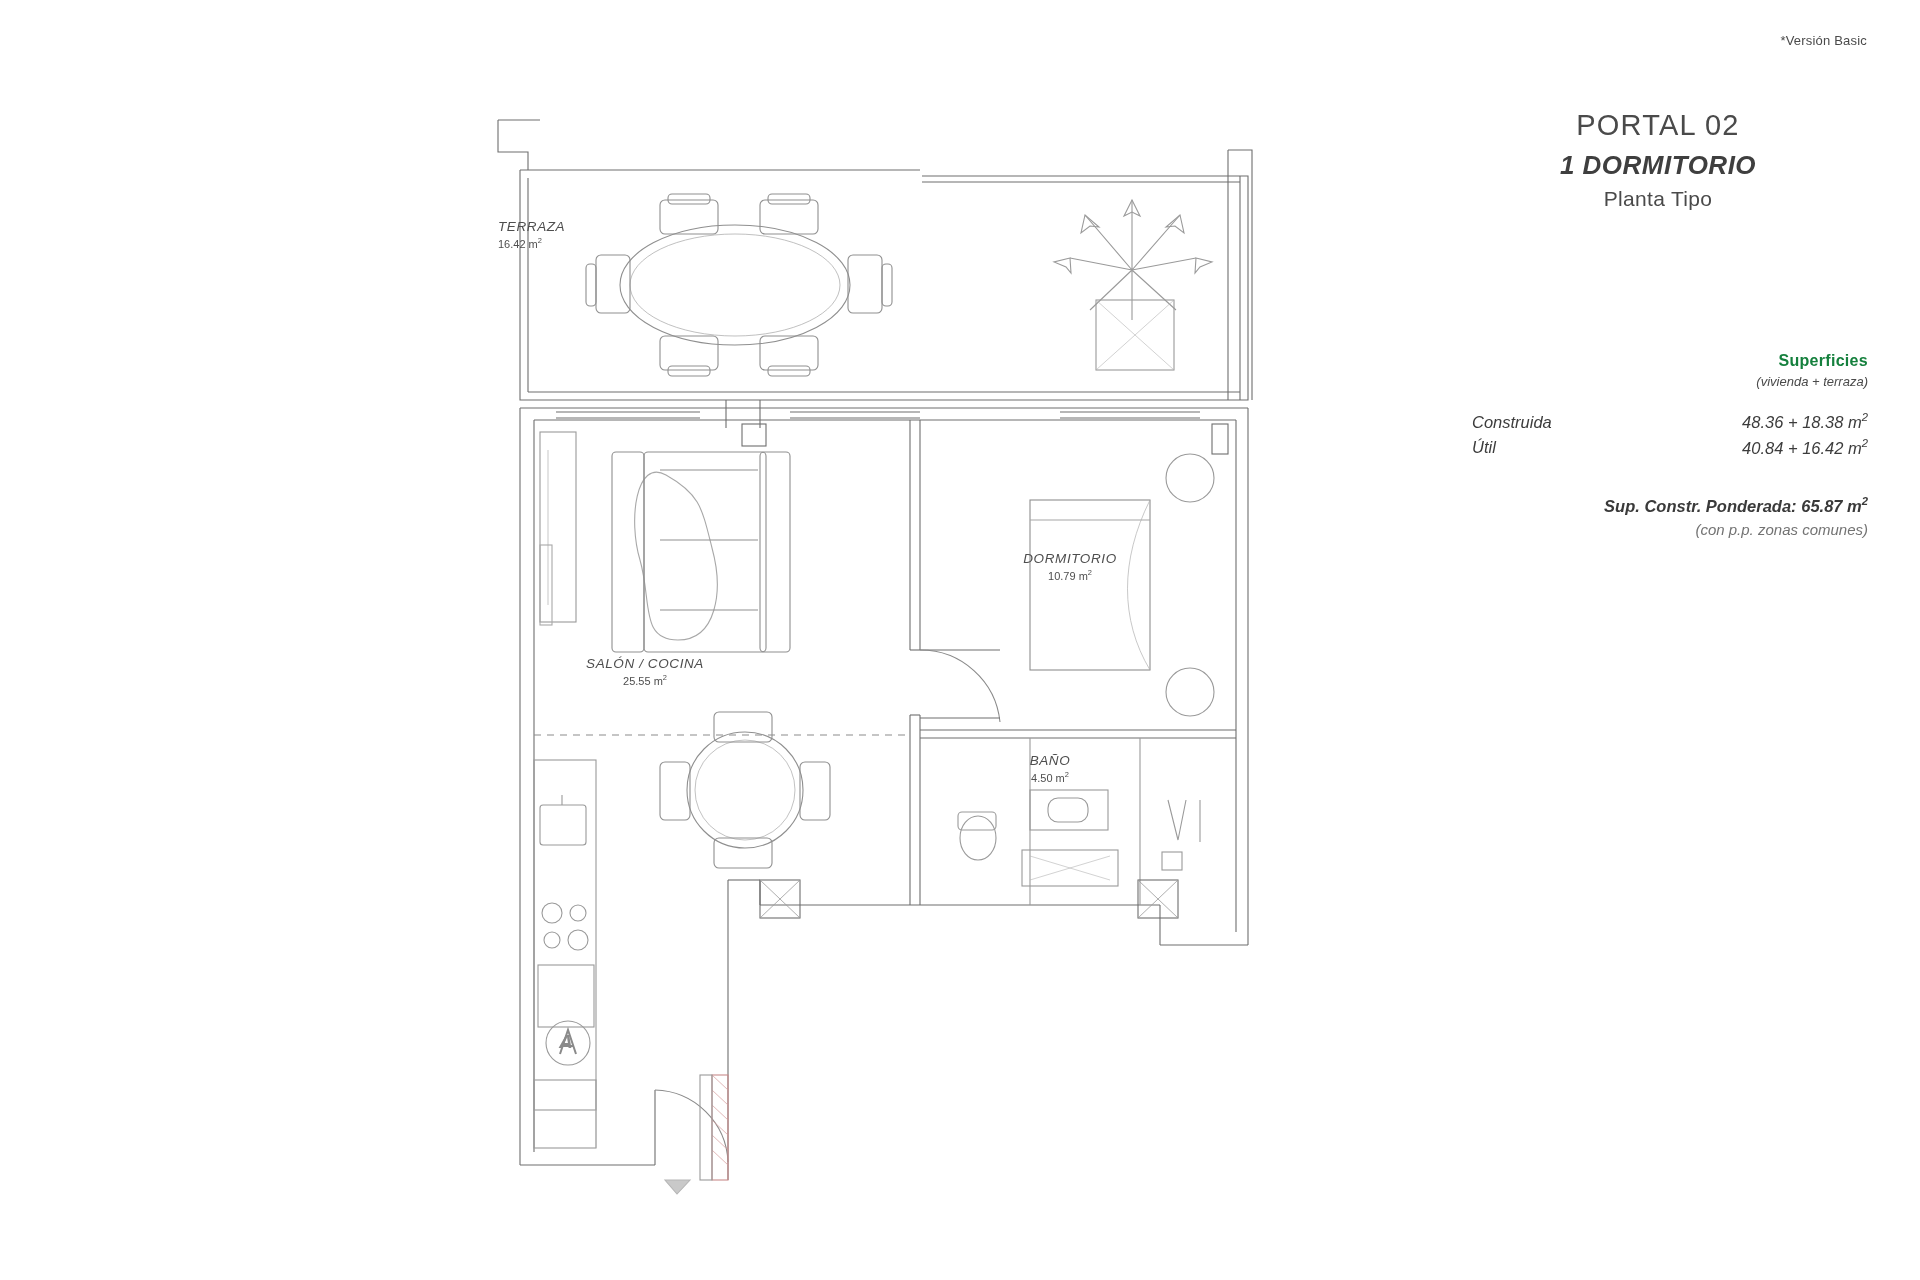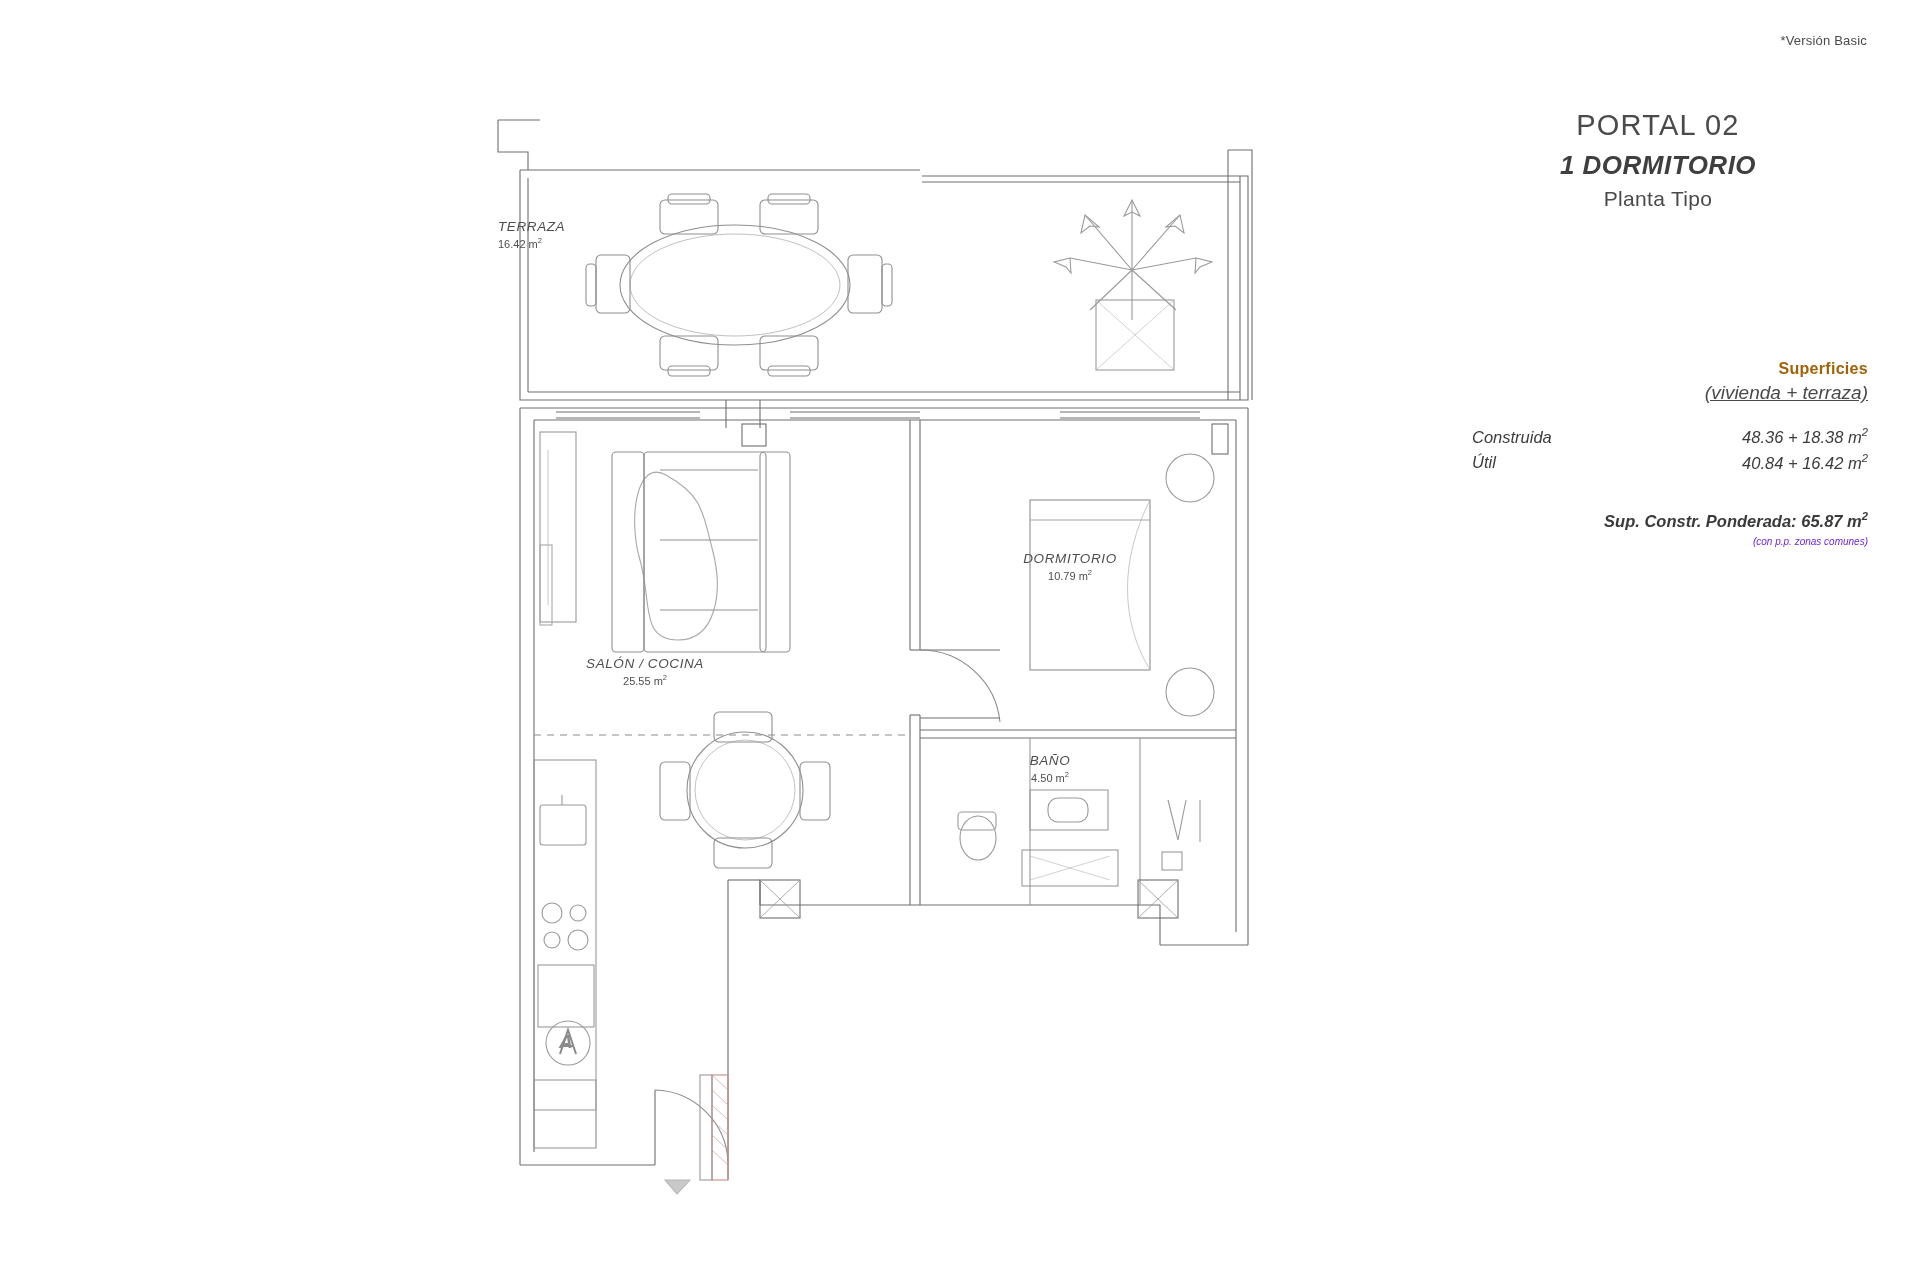--- a/index.html
+++ b/index.html
@@ -68,30 +68,28 @@
   .surface-block {
     position: absolute;
     top: 352px;
     right: 52px;
     width: 420px;
     text-align: right;
   }
   .surface-title {
     font-size: 16px;
     font-weight: bold;
-    color: #a16207;
+    color: #15803d;
     letter-spacing: .3px;
-    margin-top: 8px;
   }
   .surface-sub {
-    font-size: 19px;
+    font-size: 13px;
     font-style: italic;
     color: #4a4a4a;
     margin-top: 4px;
-    text-decoration: underline;
   }
   .surface-rows {
     margin-top: 22px;
     font-size: 16.5px;
   }
   .srow {
     display: flex;
     justify-content: space-between;
     align-items: baseline;
     font-style: italic;
@@ -105,23 +103,23 @@
 
   .ponderada {
     margin-top: 38px;
     font-size: 16.5px;
     font-weight: bold;
     font-style: italic;
     color: #3a3a3a;
   }
   .ponderada-sub {
     margin-top: 5px;
-    font-size: 10px;
-    font-style: italic;
-    color: #6d28d9;
+    font-size: 15px;
+    font-style: italic;
+    color: #737373;
   }
 
   
   .plan {
     position: absolute;
     left: 0;
     top: 0;
     width: 1300px;
     height: 1280px;
   }

